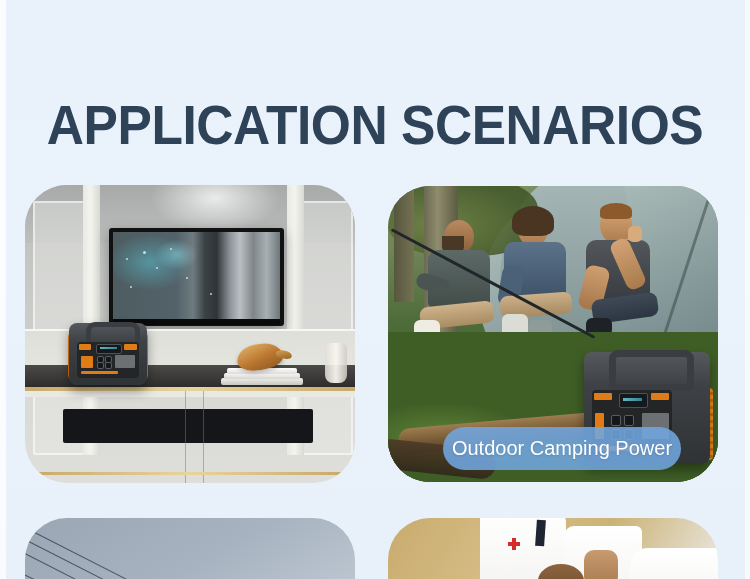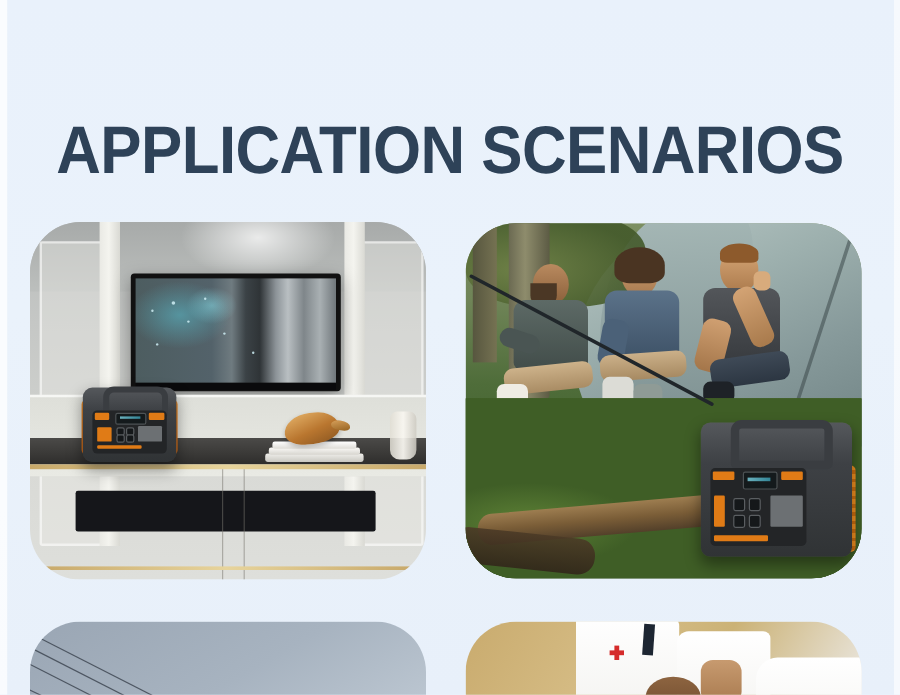--- a/index.html
+++ b/index.html
@@ -263,20 +263,21 @@
         <div class="port" style="left:24%;top:38%;width:10%;height:14%;"></div>
         <div class="port" style="left:24%;top:60%;width:10%;height:14%;"></div>
         <div class="port" style="left:40%;top:38%;width:10%;height:14%;"></div>
         <div class="port" style="left:40%;top:60%;width:10%;height:14%;"></div>
         <div class="gb" style="left:62%;top:36%;width:34%;height:40%;"></div>
         <div class="ob" style="left:4%;top:86%;width:56%;height:8%;"></div>
       </div>
     </div>
   </div>
 
+  <div class="badge b2" style="left:55px;top:241px;">Outdoor Camping Power</div>
 </div>
 
 <div class="card c3">
   <div class="scene">
     <div class="pl-sky"></div>
     <div class="wire" style="left:-10px;top:4px;width:420px;transform:rotate(27deg);"></div>
     <div class="wire" style="left:-10px;top:16px;width:420px;transform:rotate(27deg);"></div>
     <div class="wire" style="left:-10px;top:30px;width:420px;transform:rotate(27deg);"></div>
     <div class="wire" style="left:-10px;top:52px;width:420px;transform:rotate(25deg);"></div>
 

